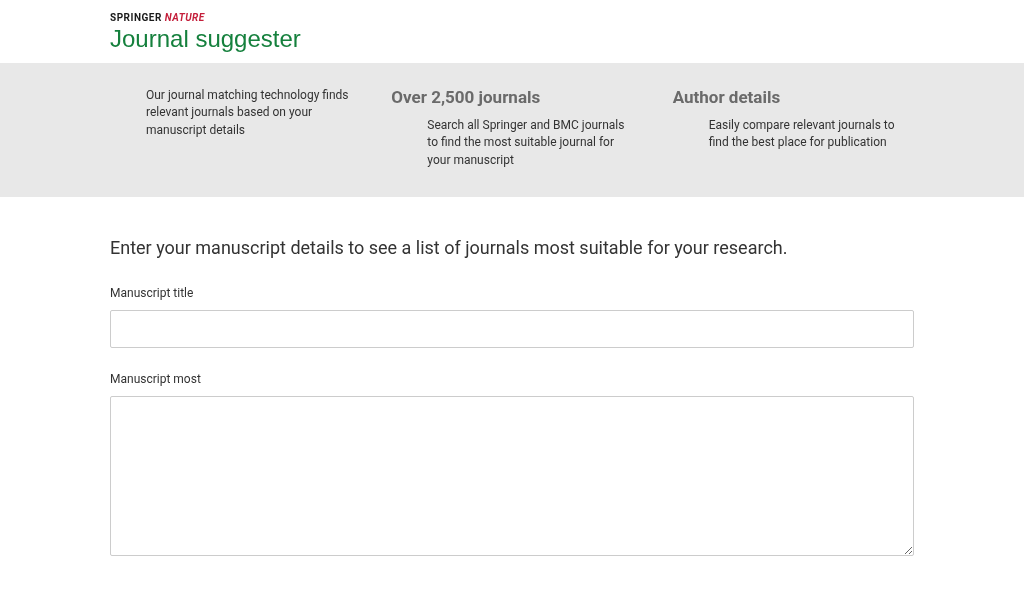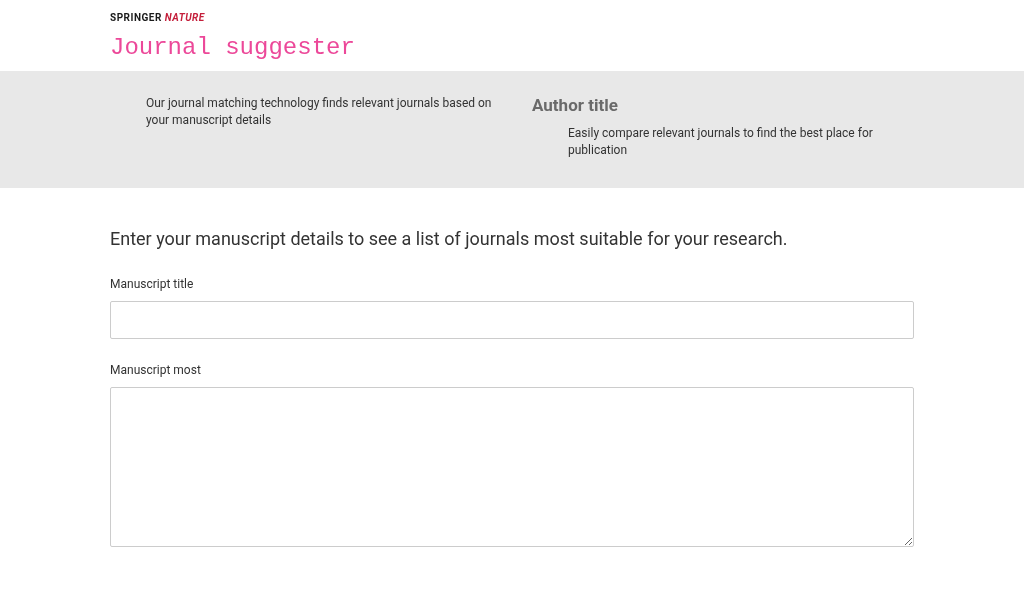--- a/index.html
+++ b/index.html
@@ -27,25 +27,25 @@
       color: #1a1a1a;
     }
     .brand-logo .springer {
       color: #1a1a1a;
     }
     .brand-logo .nature {
       color: #c41e3a;
       font-style: italic;
     }
     .site-title {
-      font-family: Liberation Mono, monospace;
+      font-family: Liberation Sans, sans-serif;
       font-size: 24px;
       font-weight: 400;
-      color: #ec4899;
-      margin-top: 11px;
+      color: #15803d;
+      margin-top: 2px;
     }
     .features-band {
       background: #e8e8e8;
       padding: 24px 0 28px 0;
       margin-top: 0;
     }
     .features {
       display: flex;
       gap: 40px;
     }
@@ -113,21 +113,25 @@
   </div>
 </div>
 
 <div class="features-band">
   <div class="container">
     <div class="features">
       <div class="feature">
         <div class="feature-desc">Our journal matching technology finds relevant journals based on your manuscript details</div>
       </div>
       <div class="feature">
-        <div class="feature-title">Author title</div>
+        <div class="feature-title">Over 2,500 journals</div>
+        <div class="feature-desc">Search all Springer and BMC journals to find the most suitable journal for your manuscript</div>
+      </div>
+      <div class="feature">
+        <div class="feature-title">Author details</div>
         <div class="feature-desc">Easily compare relevant journals to find the best place for publication</div>
       </div>
     </div>
   </div>
 </div>
 
 <div class="form-section">
   <div class="container">
     <p class="intro-text">Enter your manuscript details to see a list of journals most suitable for your research.</p>
 

